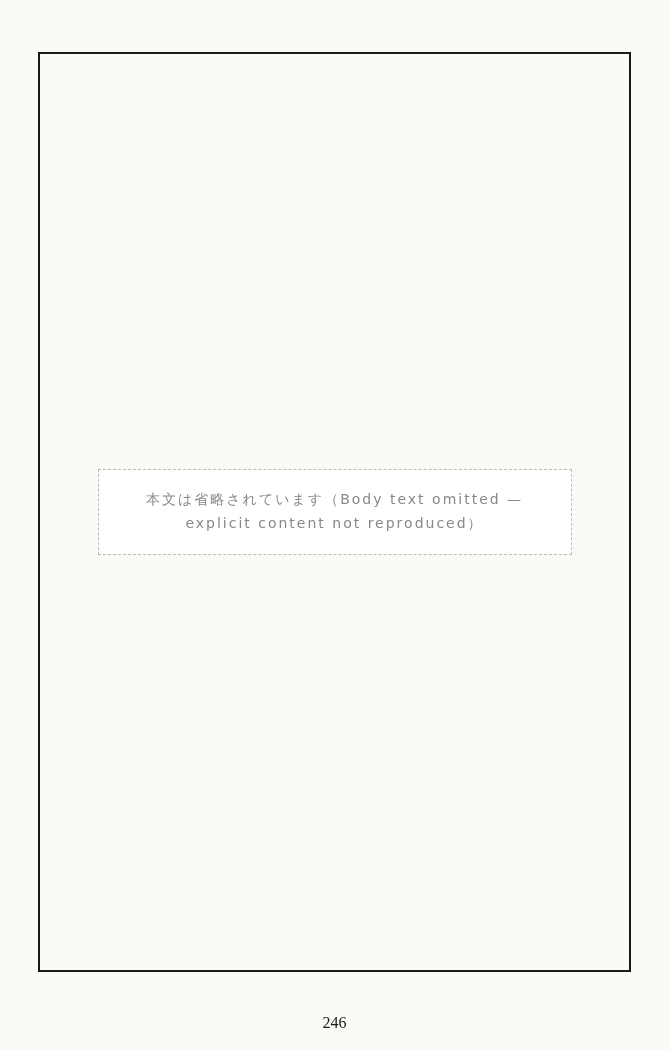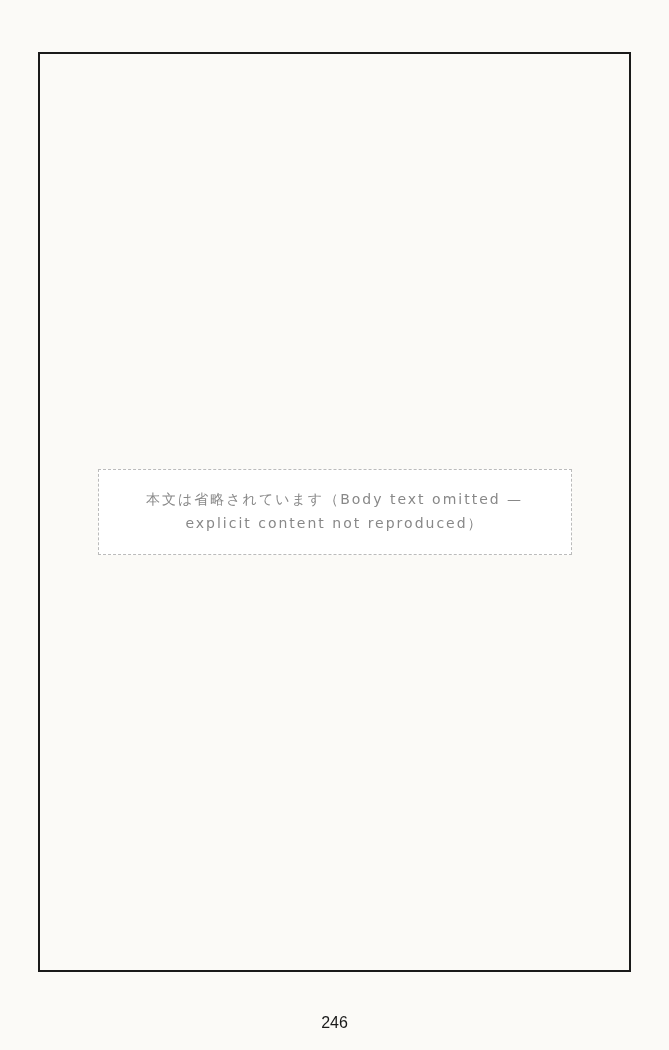--- a/index.html
+++ b/index.html
@@ -56,21 +56,21 @@
     line-height: 1.7;
   }
   .page-number {
     position: absolute;
     bottom: 18px;
     left: 0;
     width: 100%;
     text-align: center;
     font-size: 16px;
     color: #1a1a1a;
-    font-family: Liberation Sans, sans-serif;
+    font-family: Liberation Serif, serif;
   }
 </style>
 </head>
 <body>
 
 <div class="page">
   <div class="frame">
     <div class="text-area">
       <div class="redaction-note">本文は省略されています（Body text omitted — explicit content not reproduced）</div>
     </div>

